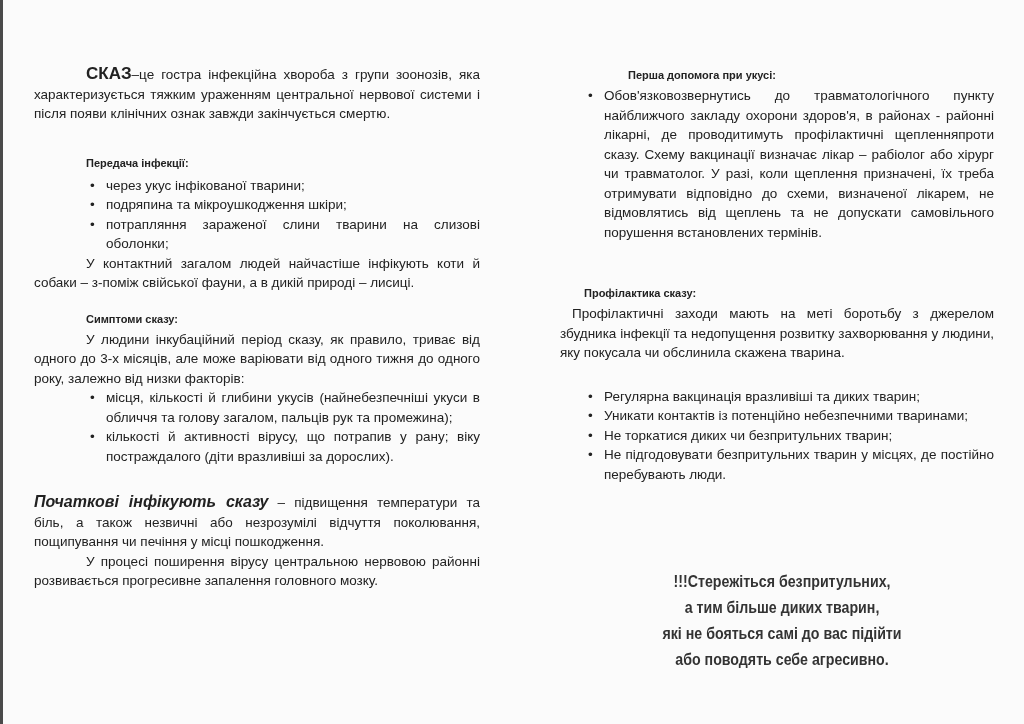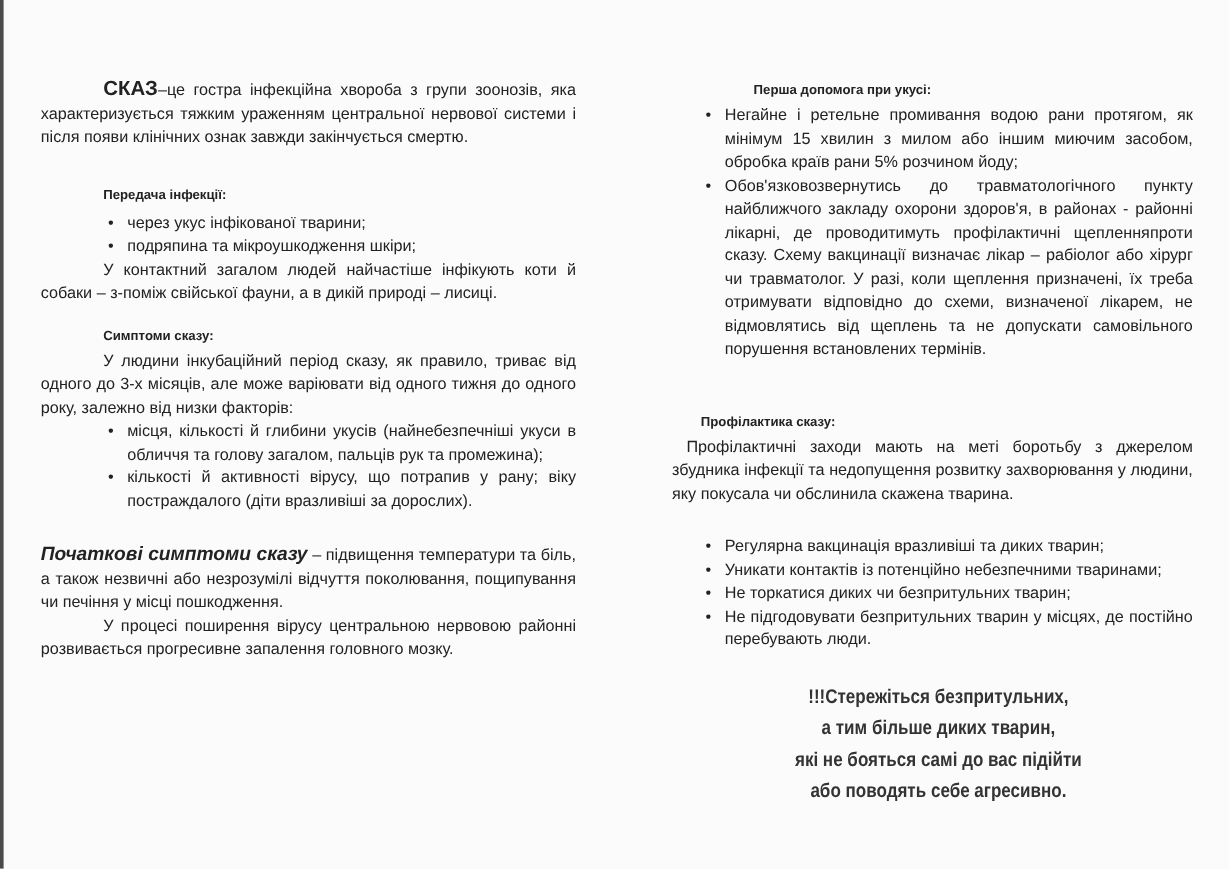--- a/index.html
+++ b/index.html
@@ -34,38 +34,38 @@
 
 <div class="edge"></div>
 
 <div class="col col-left">
   <p class="indent"><span class="lead-bold">СКАЗ</span><span>–це гостра інфекційна хвороба з групи зоонозів, яка характеризується тяжким ураженням центральної нервової системи і після появи клінічних ознак завжди закінчується смертю.</span></p>
 
   <h2 style="margin-top:28px;padding-left:52px">Передача інфекції:</h2>
   <ul style="margin-left:52px;margin-top:2px">
     <li>через укус інфікованої тварини;</li>
     <li>подряпина та мікроушкодження шкіри;</li>
+    <li>потрапляння зараженої слини тварини на слизові оболонки;</li>
   </ul>
   <p class="indent">У контактний загалом людей найчастіше інфікують коти й собаки – з-поміж свійської фауни, а в дикій природі – лисиці.</p>
 
   <h2 style="margin-top:15px;padding-left:52px">Симптоми сказу:</h2>
   <p class="indent">У людини інкубаційний період сказу, як правило, триває від одного до 3-х місяців, але може варіювати від одного тижня до одного року, залежно від низки факторів:</p>
   <ul style="margin-left:52px">
     <li>місця, кількості й глибини укусів (найнебезпечніші укуси в обличчя та голову загалом, пальців рук та промежина);</li>
     <li>кількості й активності вірусу, що потрапив у рану; віку постраждалого (діти вразливіші за дорослих).</li>
   </ul>
 
-  <p style="margin-top:26px"><span class="lead-italic">Початкові симптоми сказу</span><span> – підвищення температури та біль, а також незвичні або незрозумілі відчуття поколювання, пощипування чи печіння у місці пошкодження.</span></p>
+  <p style="margin-top:26px"><span class="lead-italic">Початкові інфікують сказу</span><span> – підвищення температури та біль, а також незвичні або незрозумілі відчуття поколювання, пощипування чи печіння у місці пошкодження.</span></p>
   <p class="indent">У процесі поширення вірусу центральною нервовою районні розвивається прогресивне запалення головного мозку.</p>
 </div>
 
 <div class="col col-right">
   <h2 style="padding-left:44px">Перша допомога при укусі:</h2>
   <ul>
-    <li>Негайне і ретельне промивання водою рани протягом, як мінімум 15 хвилин з милом або іншим миючим засобом, обробка країв рани 5% розчином йоду;</li>
     <li>Обов'язковозвернутись до травматологічного пункту найближчого закладу охорони здоров'я, в районах - районні лікарні, де проводитимуть профілактичні щепленняпроти сказу. Схему вакцинації визначає лікар – рабіолог або хірург чи травматолог. У разі, коли щеплення призначені, їх треба отримувати відповідно до схеми, визначеної лікарем, не відмовлятись від щеплень та не допускати самовільного порушення встановлених термінів.</li>
   </ul>
 
   <h2 style="margin-top:40px;padding-left:0px">Профілактика сказу:</h2>
   <p style="text-indent:12px;margin-left:-24px">Профілактичні заходи мають на меті боротьбу з джерелом збудника інфекції та недопущення розвитку захворювання у людини, яку покусала чи обслинила скажена тварина.</p>
   <ul style="margin-top:24px">
     <li>Регулярна вакцинація вразливіші та диких тварин;</li>
     <li>Уникати контактів із потенційно небезпечними тваринами;</li>
     <li>Не торкатися диких чи безпритульних тварин;</li>
     <li>Не підгодовувати безпритульних тварин у місцях, де постійно перебувають люди.</li>

